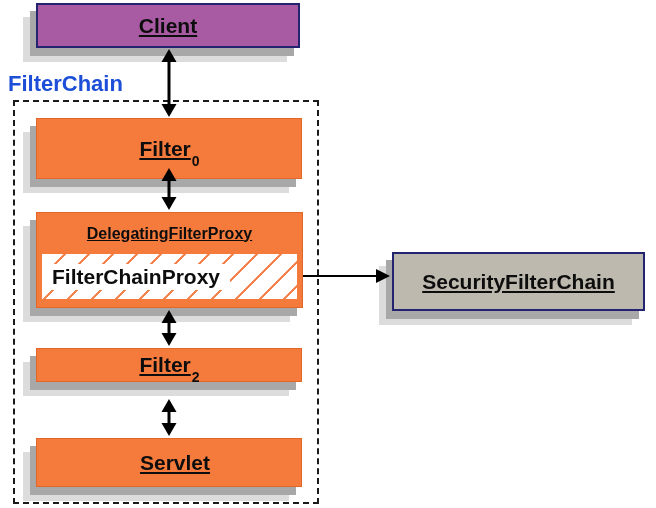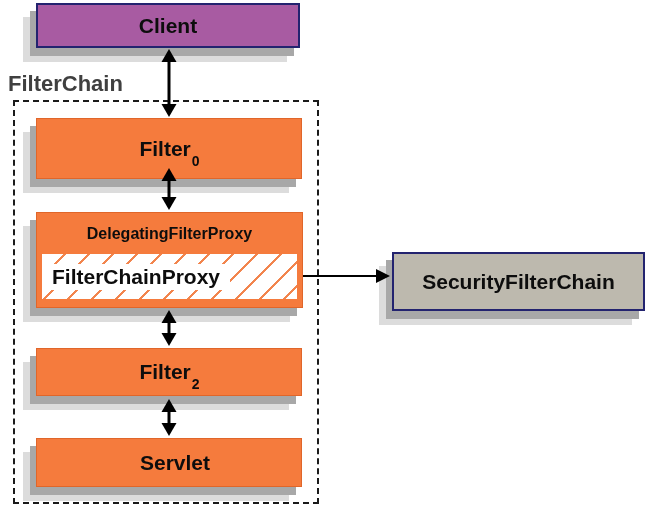--- a/index.html
+++ b/index.html
@@ -15,20 +15,21 @@
   }
   .node {
     position: absolute;
     display: flex;
     align-items: center;
     justify-content: center;
     font-weight: 700;
     font-size: 21px;
     color: #0d0d0d;
     box-shadow: -6px 8px 0 #a8a8a8, -13px 14px 0 #dcdcdc;
+    text-decoration: underline;
   }
   .orange {
     background: #f57b3d;
     border: 1px solid #e0662a;
   }
   .purple {
     background: #a85ba2;
     border: 2px solid #23236f;
   }
   .graybox {
@@ -47,27 +48,27 @@
     position: absolute;
     left: 5px; right: 5px; top: 41px; bottom: 8px;
     background: repeating-linear-gradient(135deg,
       #ffffff 0px, #ffffff 15px,
       #f2854e 15px, #f2854e 17px);
     display: flex; align-items: center; justify-content: flex-start;
     font-weight: 700; font-size: 21px; color: #0d0d0d;
     box-shadow: none;
   }
   #fcp .halo { background: #ffffff; padding: 1px 10px; }
-  #filter2 { left: 36px; top: 348px; width: 266px; height: 48px; }
+  #filter2 { left: 36px; top: 348px; width: 266px; height: 34px; }
   #servlet { left: 36px; top: 438px; width: 266px; height: 49px; padding-left: 12px; }
   #sfc { left: 392px; top: 252px; width: 253px; height: 59px; }
   sub { font-size: 14px; line-height: 0; position: relative; top: 5px; left: 1px; font-weight: 700; }
   #filterchain-label {
     position: absolute; left: 8px; top: 71px;
-    font-weight: 700; font-size: 22px; color: #404040;
+    font-weight: 700; font-size: 22px; color: #1d4ed8;
   }
   #chain-boundary {
     position: absolute;
     left: 13px; top: 100px; width: 306px; height: 404px;
     border: 2px dashed #1a1a1a;
   }
   #arrow-layer {
     position: absolute; left: 0; top: 0;
     width: 656px; height: 508px;
     z-index: 10;

